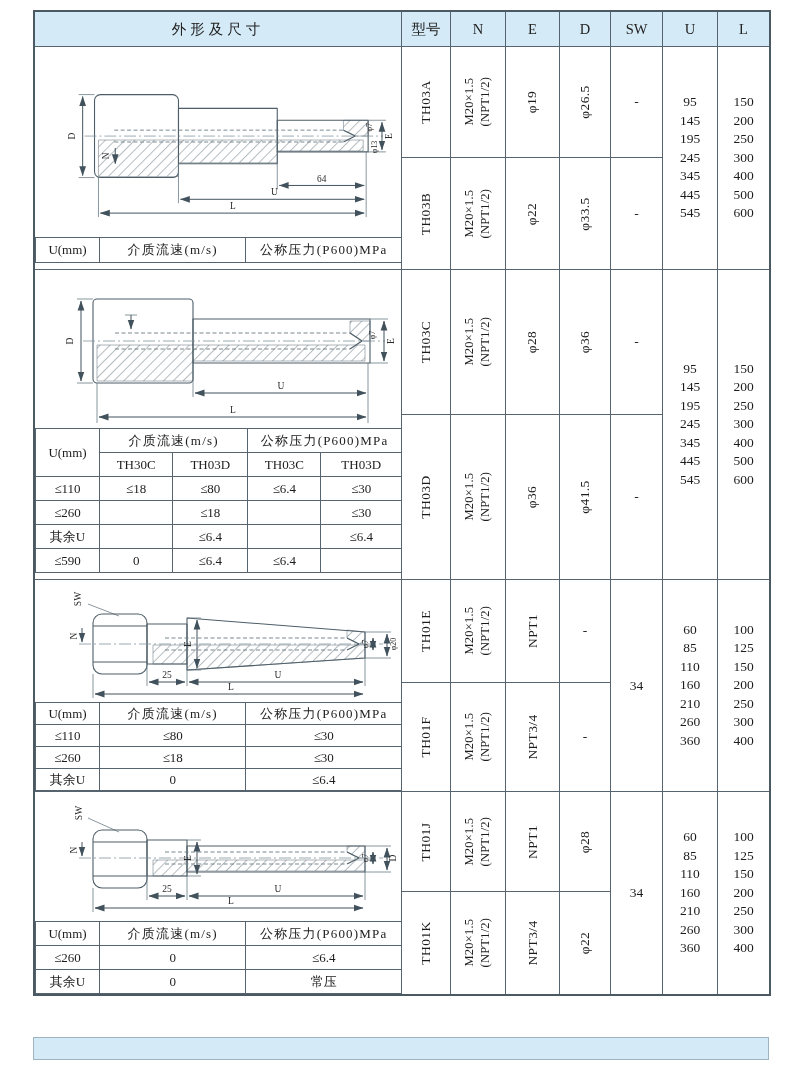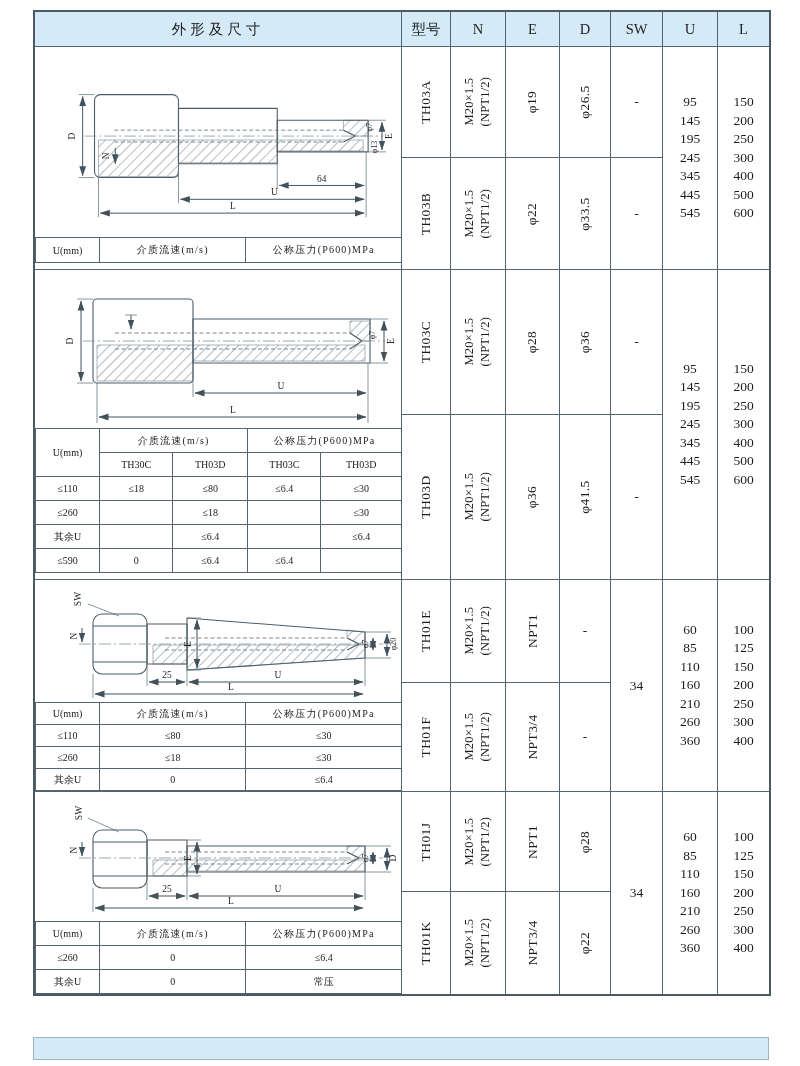--- a/index.html
+++ b/index.html
@@ -33,21 +33,21 @@
   .ul{flex-direction:column;justify-content:center;}
   .ul>div{line-height:18.5px;text-align:left;}
 
   .dcell{flex-direction:column;align-items:stretch;justify-content:flex-end;padding:0;}
   .draw{flex:1;display:flex;align-items:center;justify-content:flex-start;min-height:0;}
   .draw svg{display:block;max-height:100%;}
 
   table.sub{border-collapse:collapse;width:100%;table-layout:fixed;}
   table.sub th,table.sub td{border:1px solid var(--bc);height:23px;padding:0;
      text-align:center;vertical-align:middle;font-weight:normal;
-     font-size:10px;font-family:"Liberation Serif","DejaVu Serif",serif;}
+     font-size:13px;font-family:"Liberation Serif","DejaVu Serif",serif;}
   table.t1 th,table.t1 td{height:24px;}
   table.t3 th,table.t3 td{height:21px;}
   .zh{letter-spacing:1.2px;}
   .mb6{margin-bottom:6px;}
 
   
   .dr{stroke:#4e5e68;stroke-width:1.1;fill:none;stroke-linejoin:round;}
   .ht{fill:url(#hch);stroke:#5a6a74;stroke-width:.5;}
   .cl{stroke:#8494a0;stroke-width:.8;stroke-dasharray:12 3 2 3;}
   .bore{stroke:#6b7b85;stroke-width:.9;stroke-dasharray:4 2.5;fill:none;}

